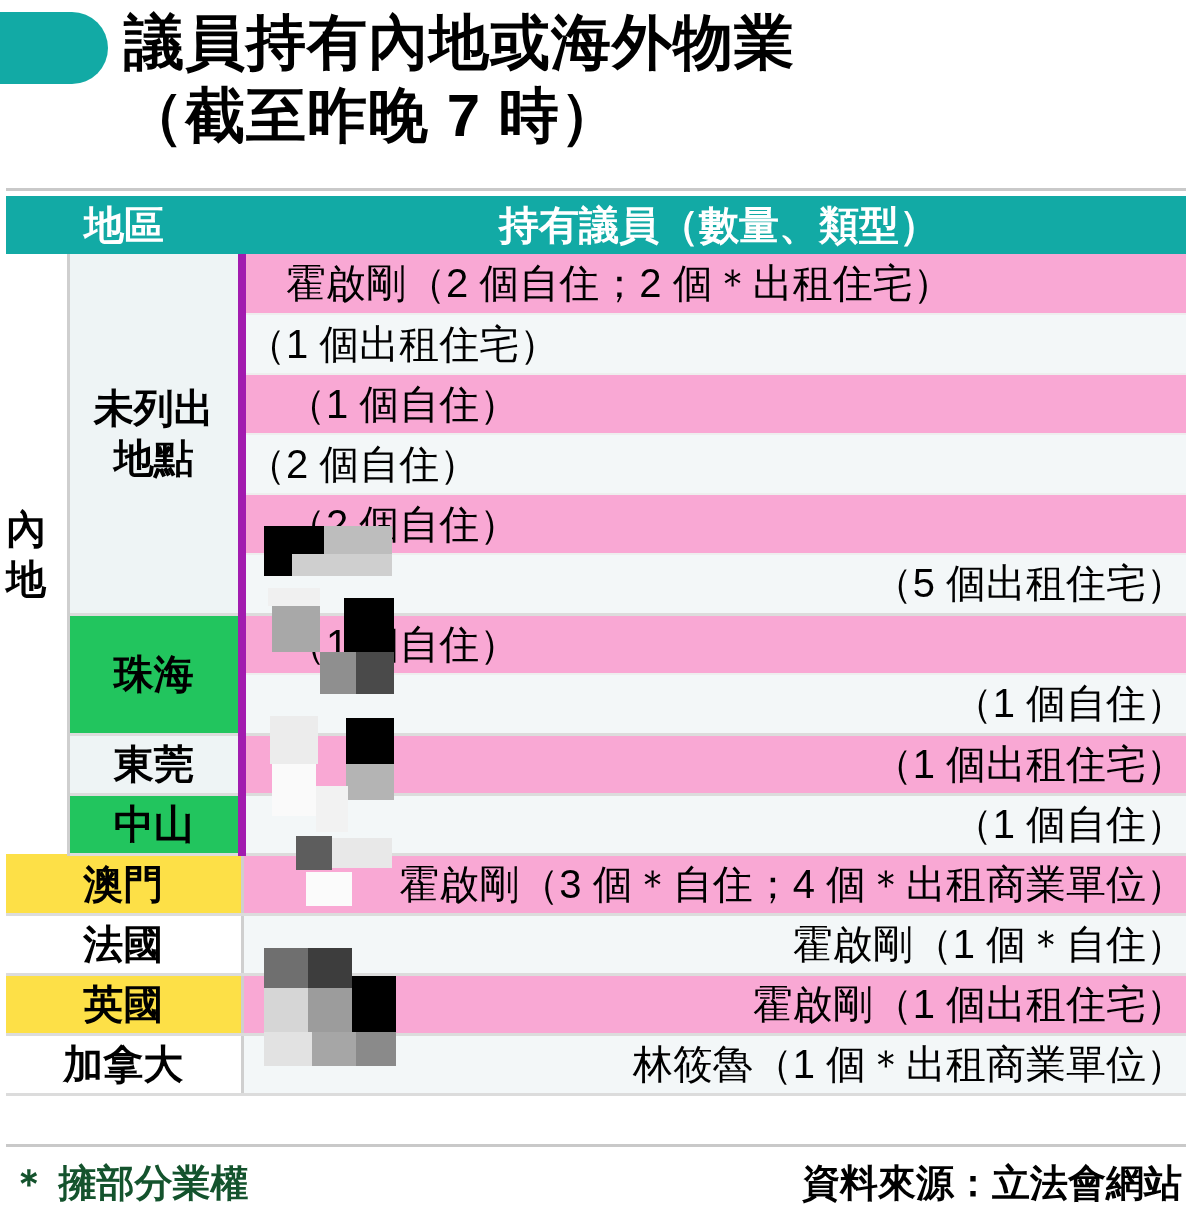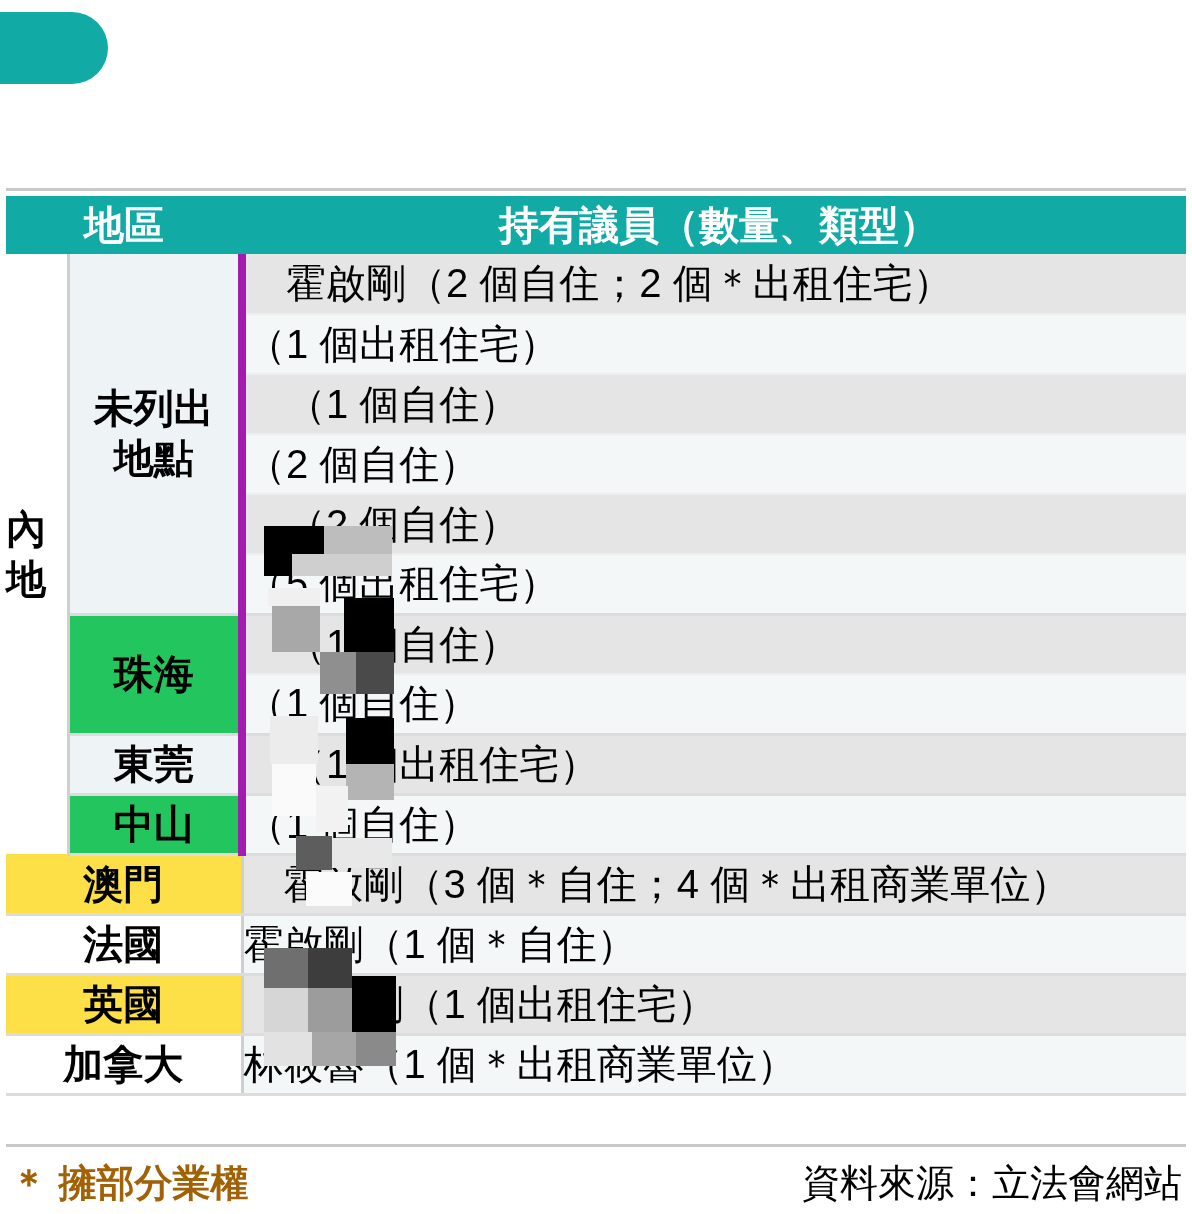--- a/index.html
+++ b/index.html
@@ -97,24 +97,25 @@
 
   .holder-cell {
     font-size: 40px;
     color: #000000;
     padding-left: 10px;
     white-space: nowrap;
     height: 60px;
     border-bottom: 2px solid #eeeeee;
   }
   .holder-cell.alt { background: #f3f7f8; }
-  .holder-cell.wht { background: #e5e5e5; padding-left: 40px; }
+  .holder-cell.wht { background: #f9a8d4; padding-left: 40px; }
 
   .row-band {
     border-bottom: 3px solid #dcdcdc;
+    text-align: right;
   }
 
   .bottom-region {
     font-size: 40px;
     font-weight: bold;
     text-align: center;
     border-right: 3px solid #cfcfcf;
     border-bottom: 3px solid #dcdcdc;
   }
   .bottom-region.shaded { background: #fde047; }
@@ -141,38 +142,40 @@
     position: absolute;
     left: 0; right: 0; top: 0;
     height: 3px;
     background: #c9c9c9;
   }
   .foot-left {
     position: absolute;
     left: 4px; top: 14px;
     font-size: 38px;
     font-weight: bold;
-    color: #a16207;
+    color: #14532d;
   }
   .foot-right {
     position: absolute;
     right: 4px; top: 14px;
     font-size: 38px;
-    font-weight: normal;
+    font-weight: bold;
     color: #000;
     margin-left: 35px;
   }
 </style>
 </head>
 <body>
 
 <div class="page">
 
   <div class="header">
     <div class="teal-blob"></div>
+    <div class="title">議員持有內地或海外物業
+（截至昨晚 7 時）</div>
     <div class="hr-top"></div>
   </div>
 
   <div class="table-wrap">
     <table class="grid">
       <colgroup>
         <col class="col-region-a">
         <col class="col-region-b">
         <col class="col-holders">
       </colgroup>

